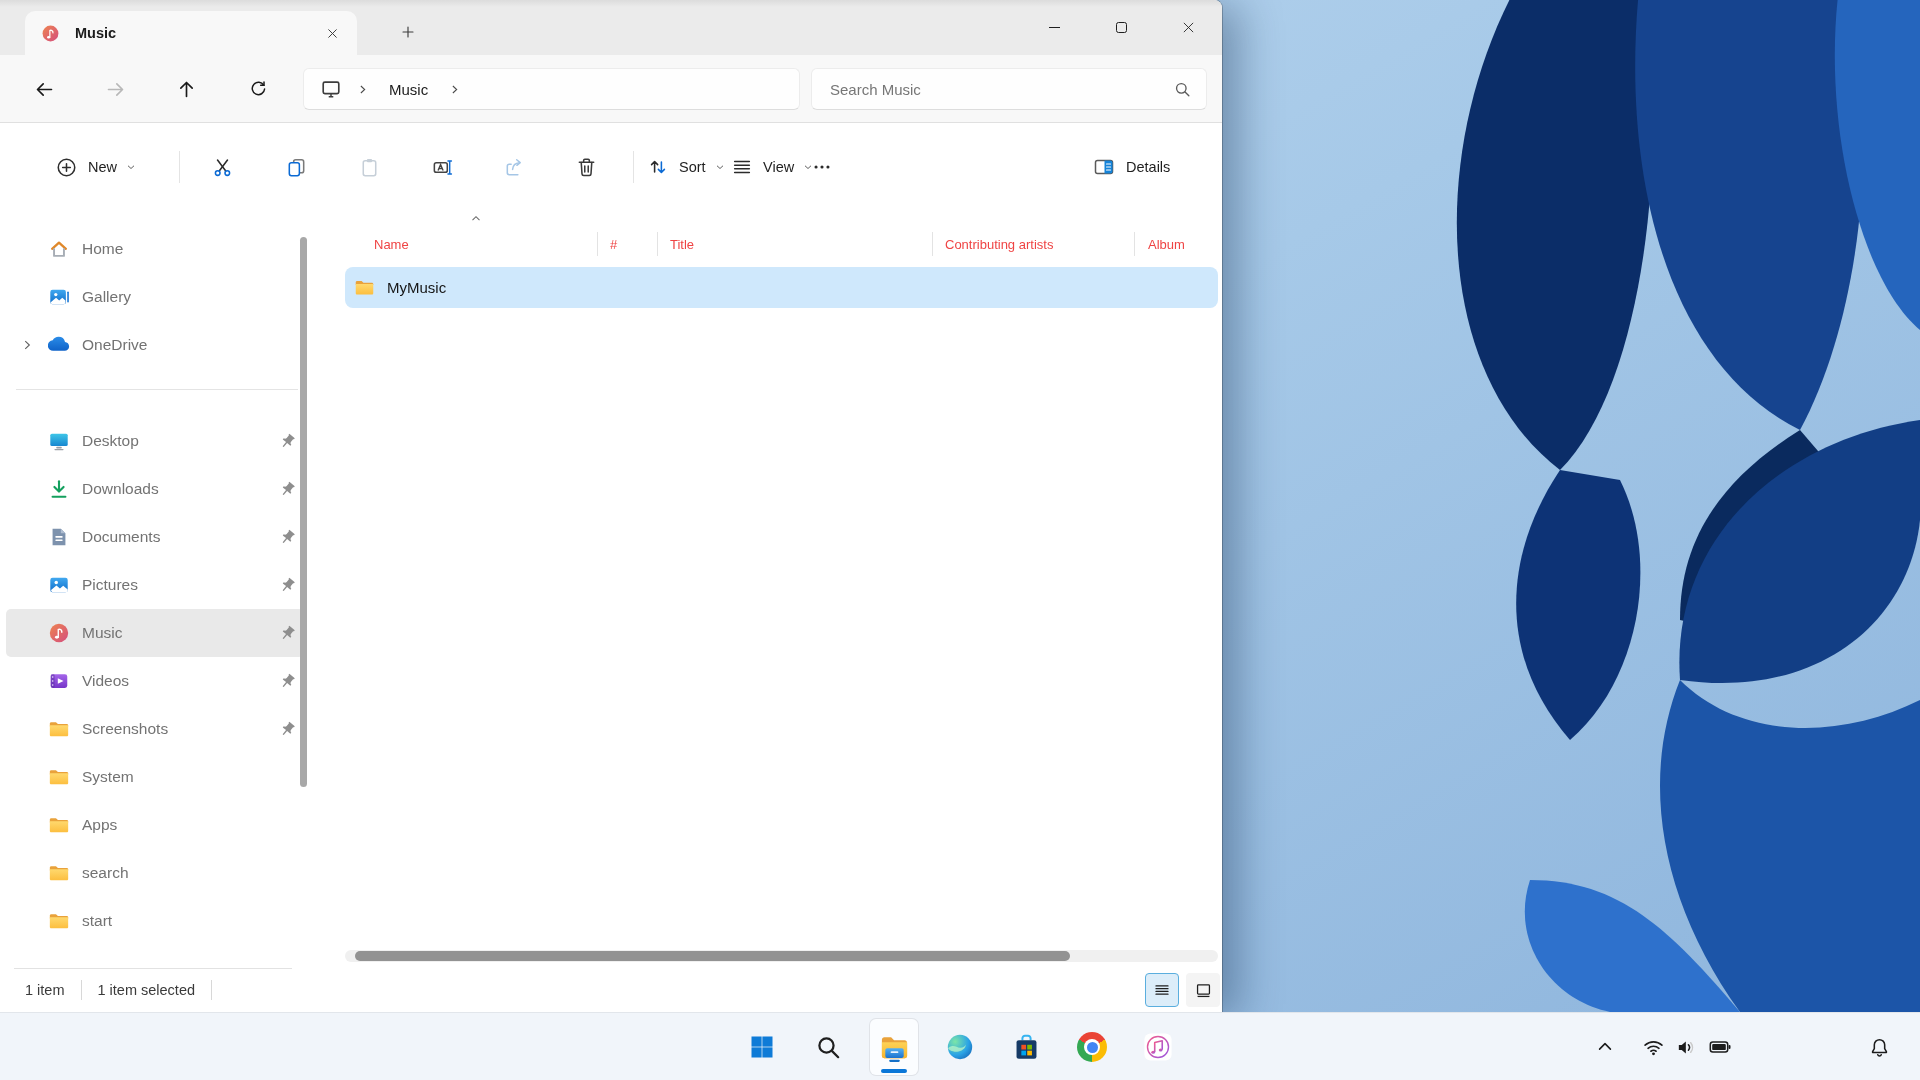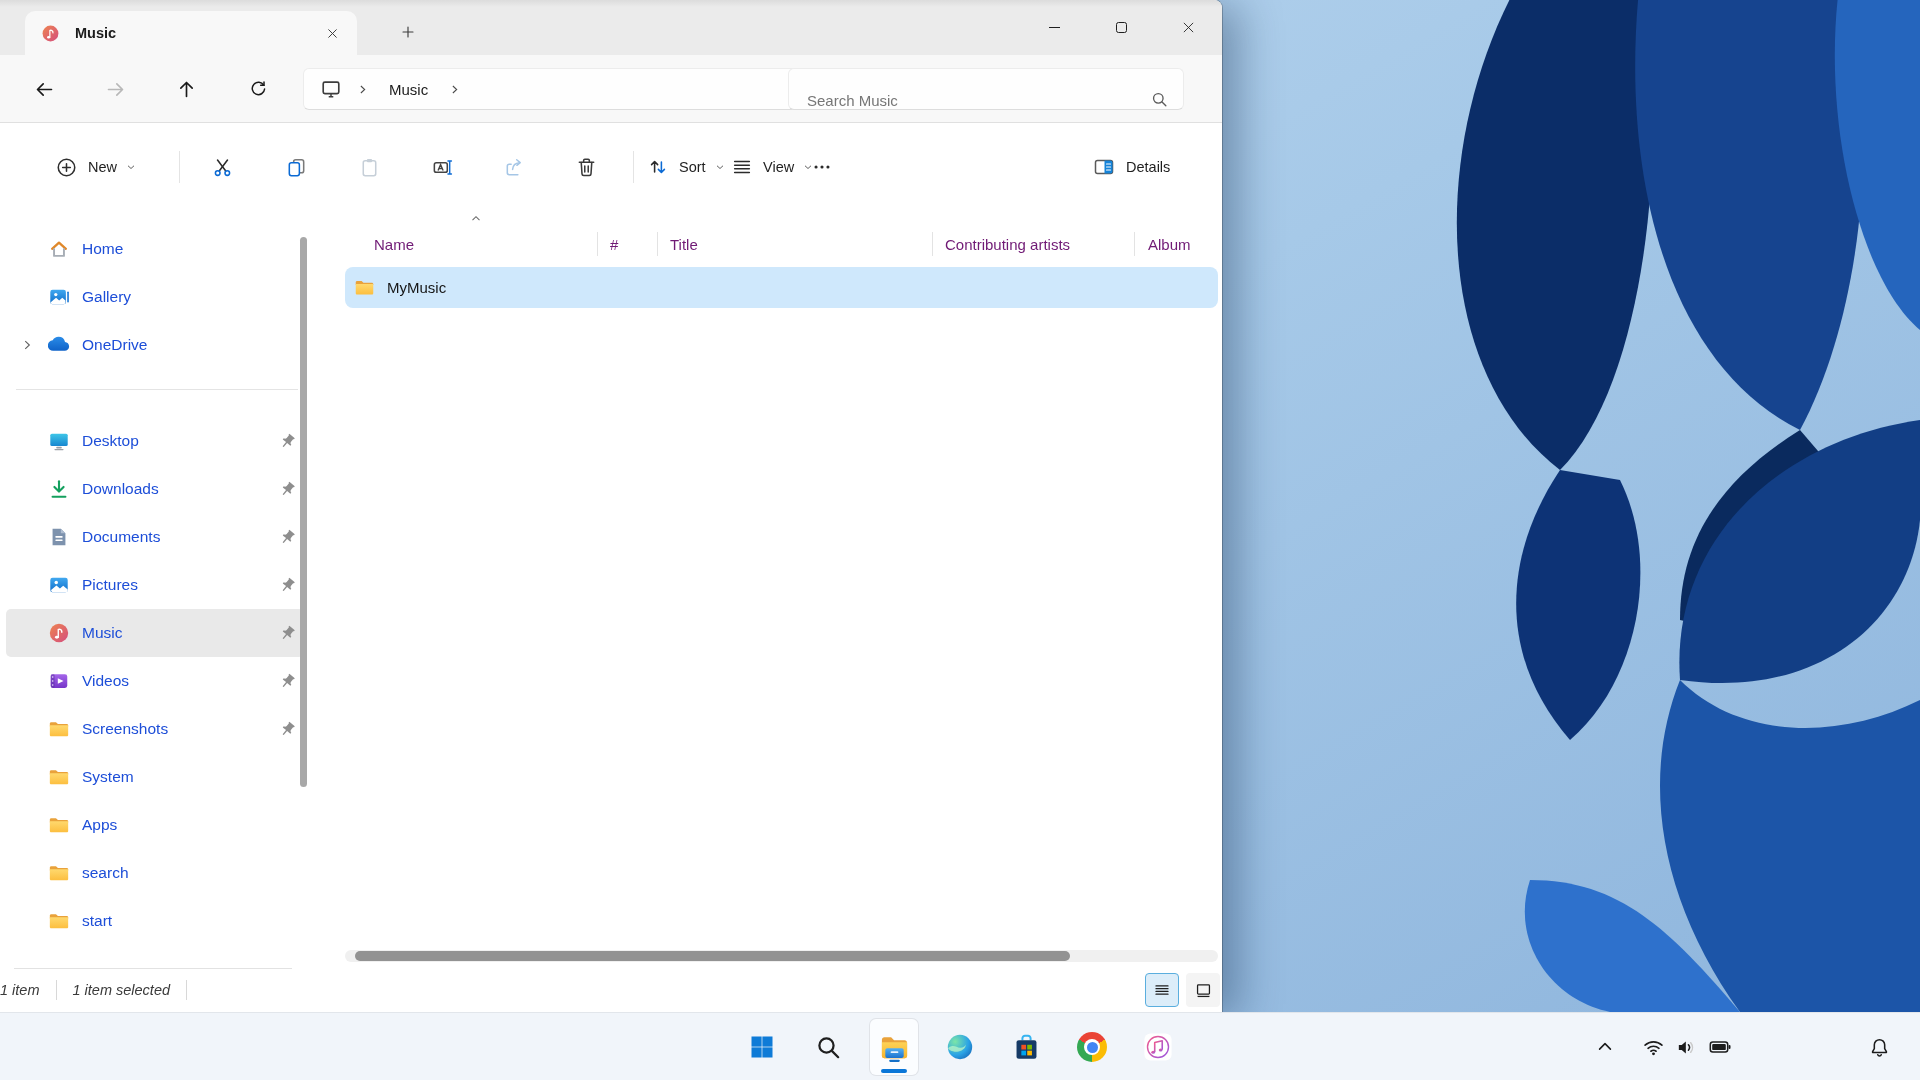--- a/index.html
+++ b/index.html
@@ -34,71 +34,71 @@
   
   .navbar { position:relative; height:68px; flex:0 0 68px; background:#f8f8f8;
     border-bottom:1px solid #e0e0e0; }
   .nav-btn { position:absolute; top:16px; width:36px; height:36px; border-radius:5px;
     display:flex; align-items:center; justify-content:center; }
   .addressbar { position:absolute; left:303px; top:13px; width:497px; height:42px;
     background:#fefefe; border:1px solid #ececec; border-bottom-color:#ddd;
     border-radius:6px; display:flex; align-items:center; padding-left:16px; }
   .crumb-sep { margin:0 14px; display:flex; }
   .crumb { font-size:15px; color:#1b1b1b; padding:4px 6px; border-radius:4px; }
-  .searchbox { position:absolute; left:788px; top:13px; width:396px; height:42px;
+  .searchbox { position:absolute; left:811px; top:13px; width:396px; height:42px;
     background:#fefefe; border:1px solid #ececec; border-bottom-color:#ddd;
-    border-radius:6px; display:flex; align-items:flex-end; padding:0 14px 0 18px; }
+    border-radius:6px; display:flex; align-items:center; padding:0 14px 0 18px; }
   .search-input { flex:1; border:none; outline:none; background:transparent;
     font-size:15px; color:#222; font-family:inherit; }
   .search-input::placeholder { color:#767676; }
 
   
   .toolbar { position:relative; height:89px; flex:0 0 89px; background:#fff;margin-left:31px; }
   .tb { position:absolute; top:24px; height:40px; display:flex; align-items:center; border-radius:5px; }
   .tb-label { font-size:14.5px; color:#1f1f1f; margin:0 8px 0 10px; }
   .tb-sep { position:absolute; top:28px; width:1px; height:32px; background:#e4e4e4; }
   .tb-iconbtn { position:absolute; top:24px; width:44px; height:40px; border-radius:5px;
     display:flex; align-items:center; justify-content:center; }
 
   
   .content { position:relative; flex:1; display:flex; background:#fff; }
 
   .sidebar { position:relative; width:318px; padding-top:13px; }
   .side-item { height:48px; margin:0 14px 0 6px; display:flex; align-items:center; border-radius:5px; }
   .side-item.sel { background:#e9e9e9; }
   .exp { width:42px; display:flex; align-items:center; justify-content:center; flex:0 0 42px; }
   .sicon { width:22px; height:22px; flex:0 0 22px; display:flex; }
-  .slabel { font-size:15.5px; color:#1d4ed8; margin-left:12px; flex:1; }
+  .slabel { font-size:15.5px; color:#737373; margin-left:12px; flex:1; }
   .pin { margin-right:8px; display:flex; }
   .side-divider { border-top:1px solid #e4e4e4; margin:20px 20px 27px 16px; }
   .v-scroll { position:absolute; left:300px; top:25px; width:7px; height:550px;
     background:#a8a8a8; border-radius:4px; }
 
   .filepane { position:absolute; left:345px; right:4px; top:0; bottom:0; }
   .colheaders { position:absolute; left:0; right:0; top:14px; height:36px; display:flex;
-    align-items:center; font-size:15px; color:#701a75; }
+    align-items:center; font-size:13px; color:#ef4444; }
   .col { display:flex; align-items:center; height:24px; border-right:1px solid #e3e3e3; }
   .col:last-child { border-right:none; }
   .c-name { width:253px; padding-left:29px; }
   .c-num  { width:60px;  padding-left:12px; }
   .c-title{ width:275px; padding-left:12px; }
   .c-art  { width:202px; padding-left:12px; }
   .c-album{ flex:1;      padding-left:13px; }
   .sortcaret { position:absolute; left:124px; top:0px; }
   .filerow { position:absolute; left:0; right:0; top:55px; height:41px; background:#cfe8fc;
     border-radius:8px; display:flex; align-items:center; padding-left:9px; }
   .filerow .rlabel { font-size:15px; color:#161616; margin-left:11px; }
   .h-scroll-track { position:absolute; left:0; right:0; bottom:6px; height:12px;
     background:#f0f0f0; border-radius:6px; }
   .h-scroll-thumb { position:absolute; left:10px; top:1px; width:715px; height:10px;
     background:#929292; border-radius:5px; }
 
   
   .statusbar { position:relative; height:44px; flex:0 0 44px; background:#fff;
-    display:flex; align-items:center; font-size:14.5px; color:#3a3a3a;font-style:italic; }
+    display:flex; align-items:center; padding-left:25px; font-size:14.5px; color:#3a3a3a; }
   .statusbar::before { content:''; position:absolute; left:14px; top:0; width:278px;
     border-top:1px solid #e2e2e2; }
   .s-sep { width:1px; height:20px; background:#d8d8d8; margin:0 16px; }
   .view-toggle { position:absolute; top:5px; width:34px; height:34px; border-radius:4px;
     display:flex; align-items:center; justify-content:center; }
   .vt-details { left:1145px; background:#dcedf9; border:1px solid #5aaede; }
   .vt-large { left:1186px; background:#f4f4f4; }
 
   
   .taskbar { position:absolute; left:0; top:1012px; width:1920px; height:68px;

